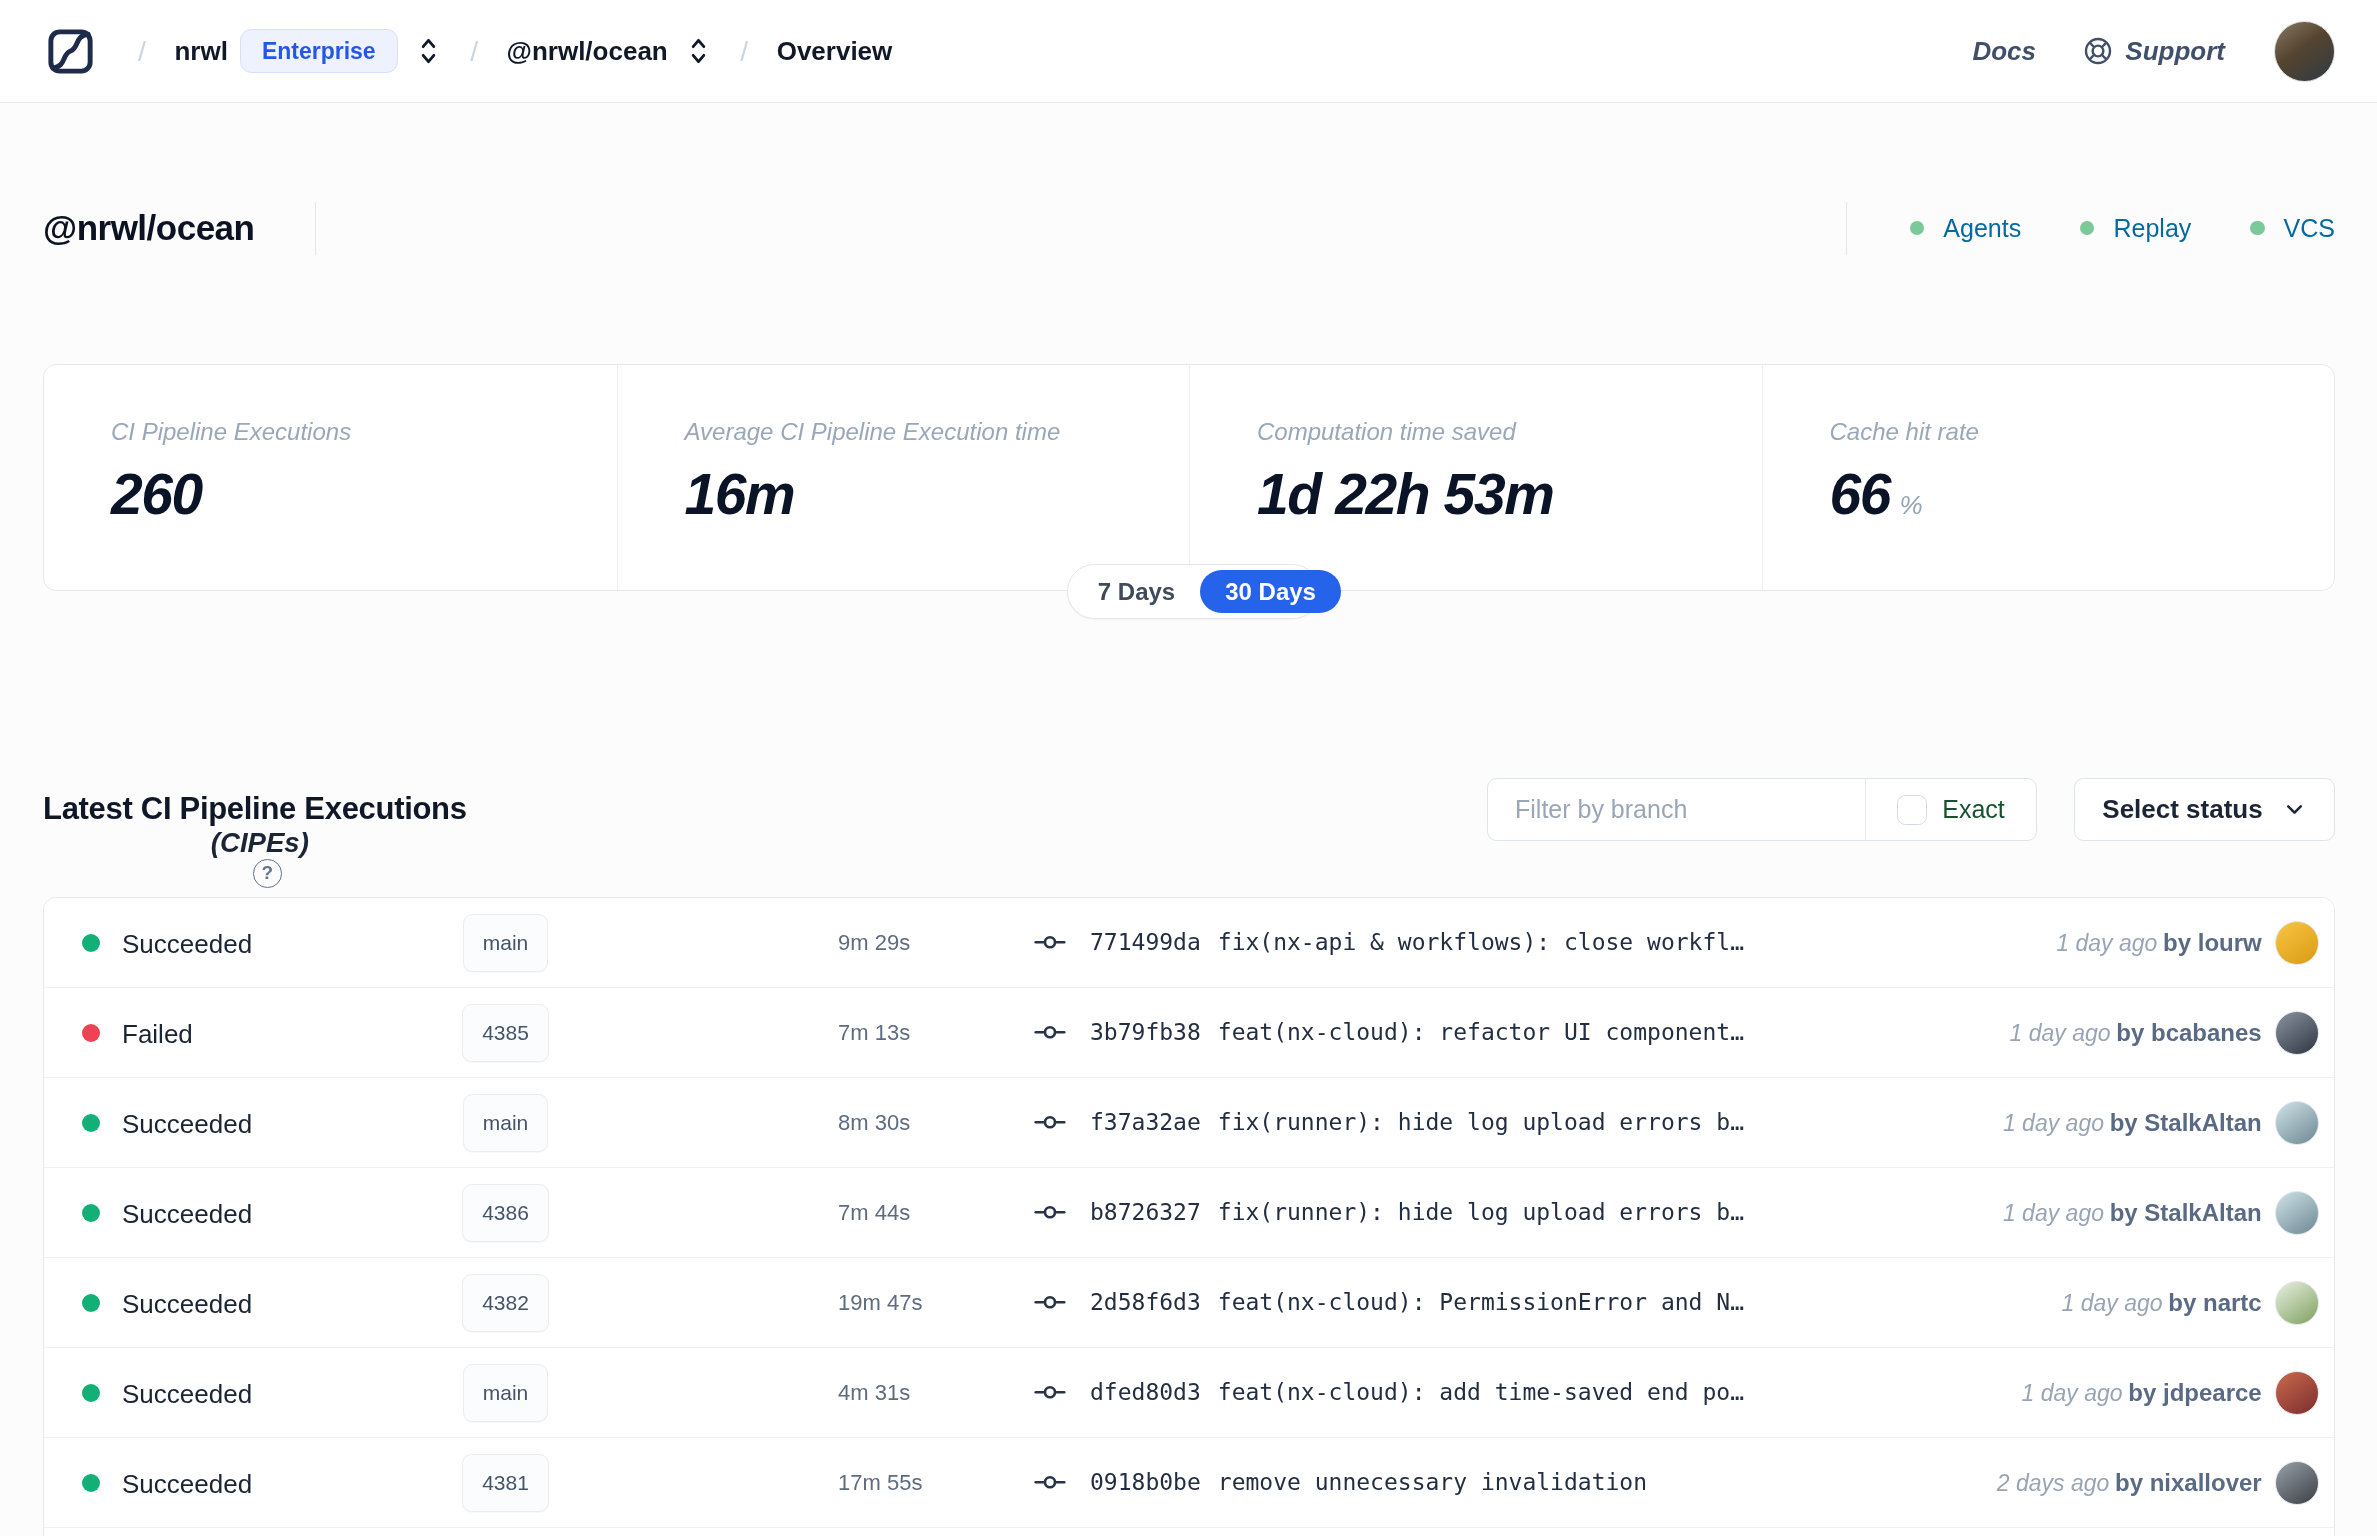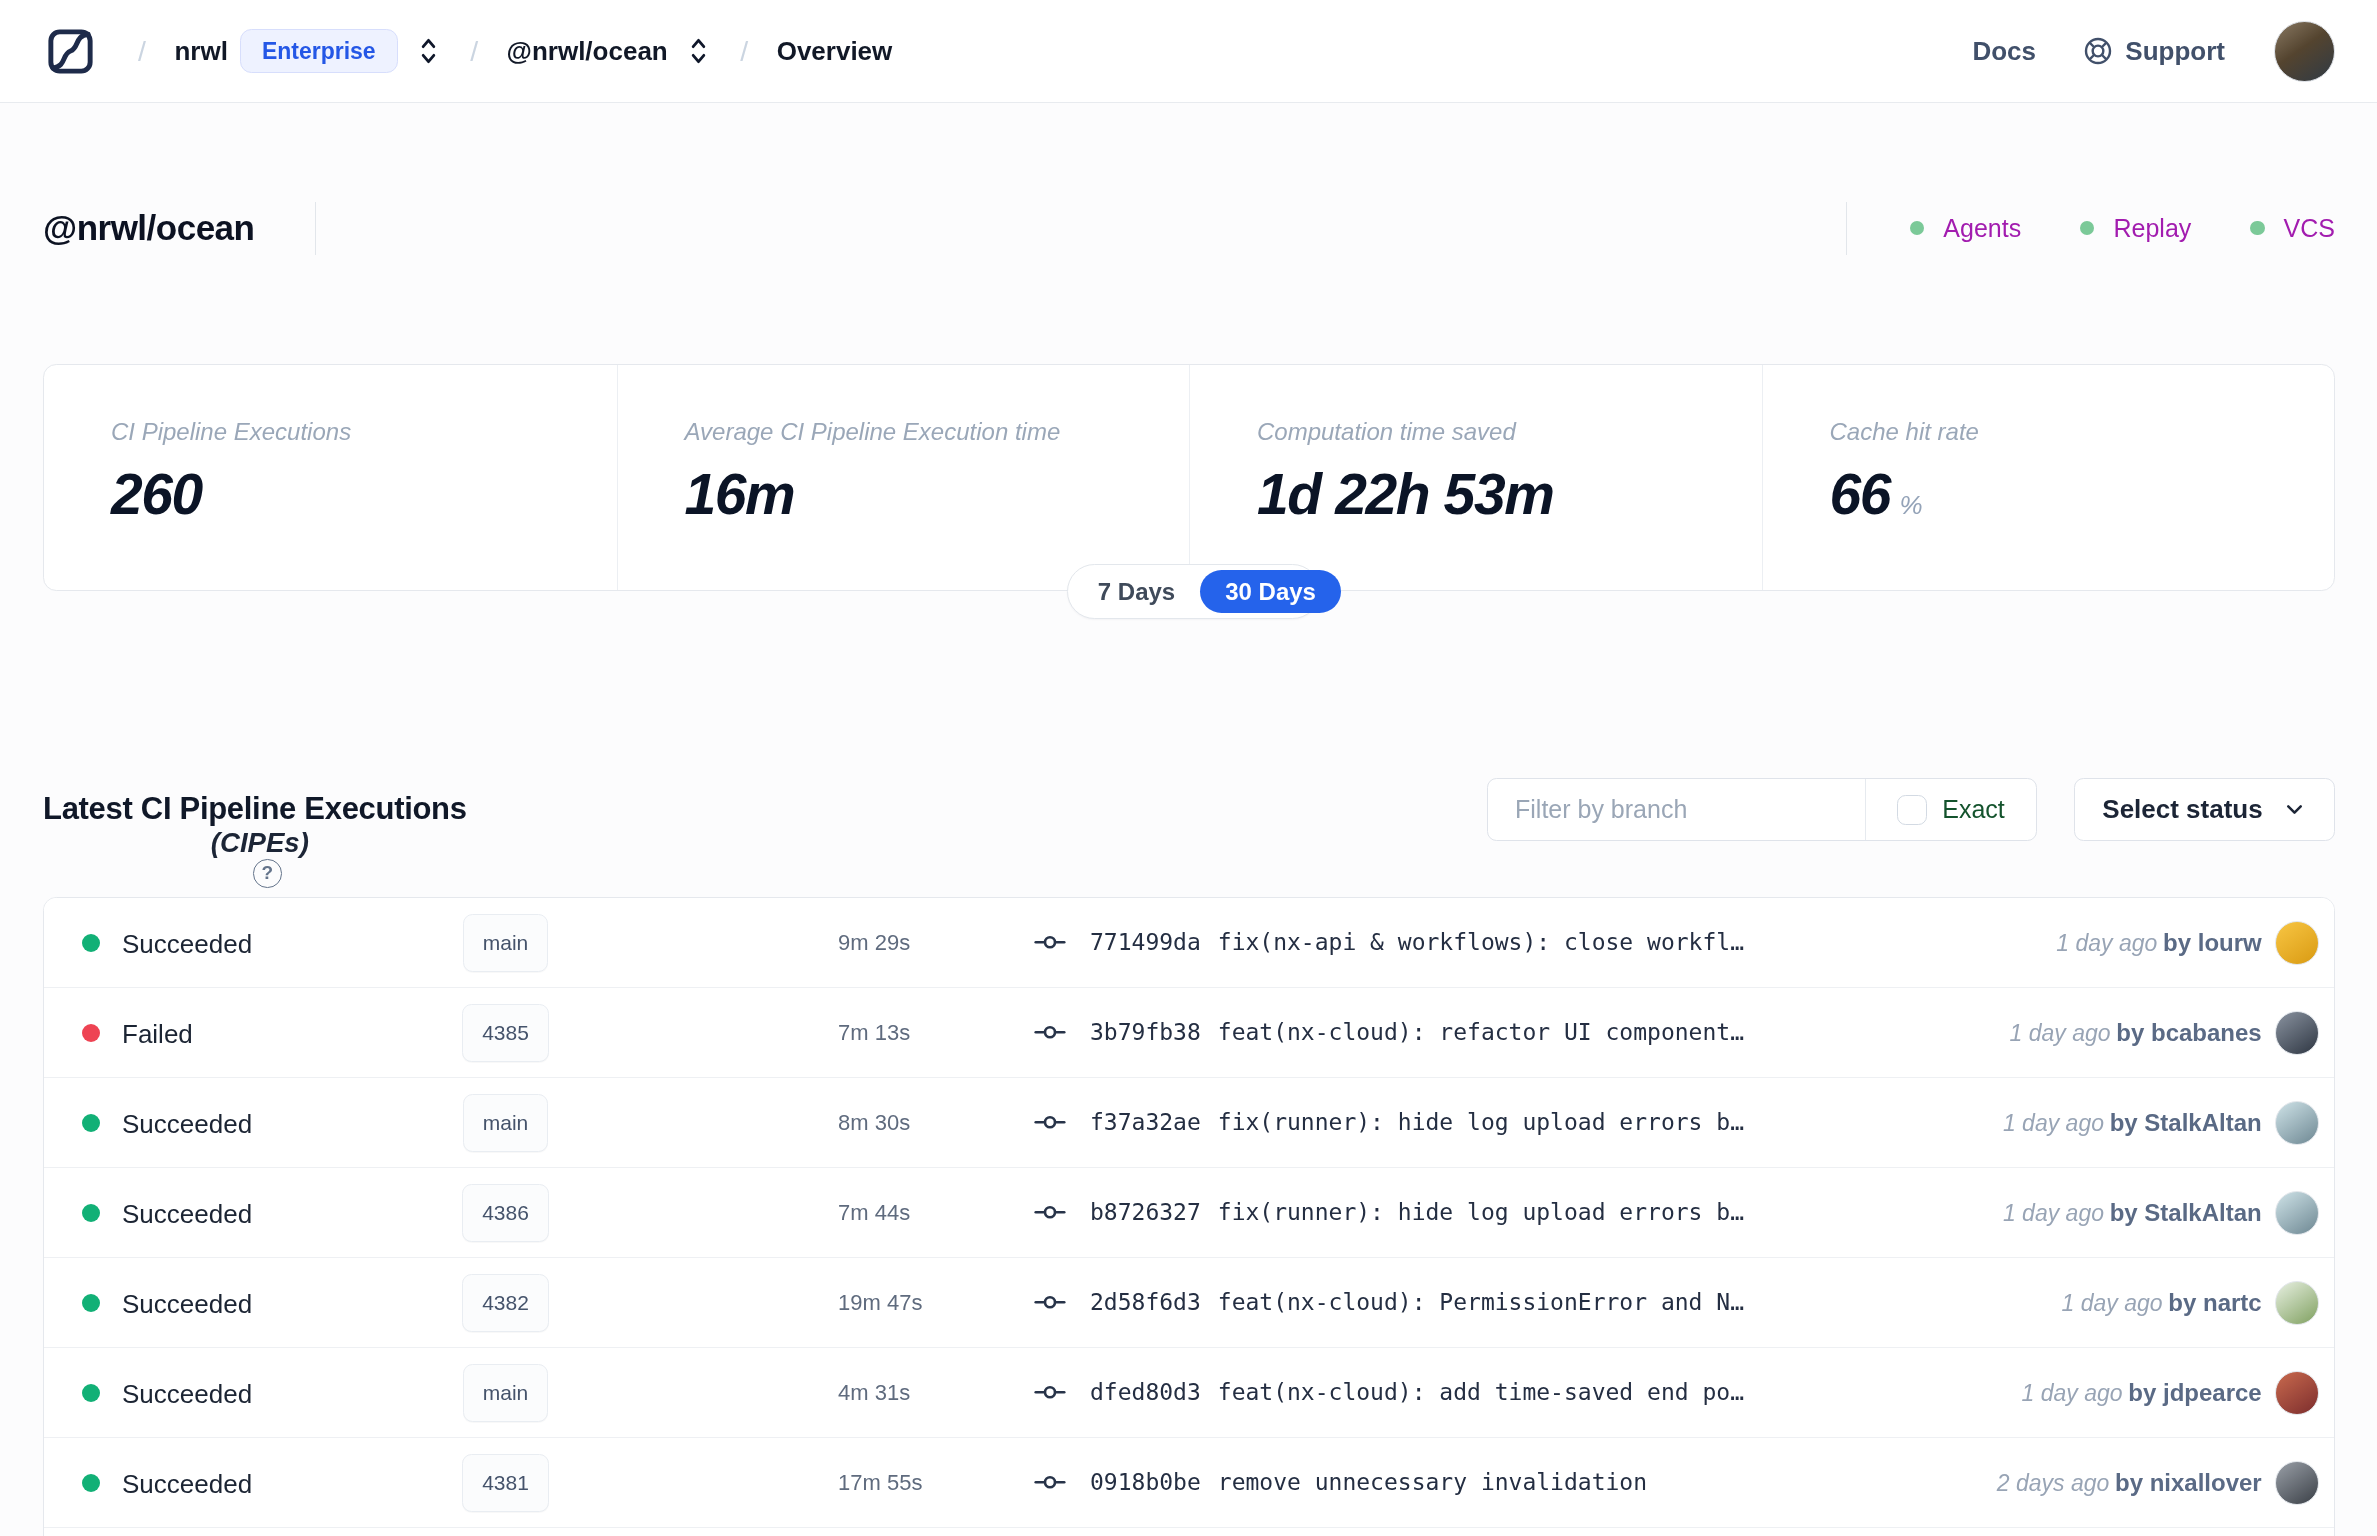--- a/index.html
+++ b/index.html
@@ -20,21 +20,21 @@
     display:flex; align-items:center; padding:0 43px;
   }
   .crumb-sep { color:#cbd5e1; font-size:28.5px; font-weight:400; margin:0 28.5px; }
   .crumb-item { font-size:26px; font-weight:700; color:#111827; white-space:nowrap; cursor:pointer; }
   .org-badge {
     margin-left:12px; display:inline-flex; align-items:center;
     background:#eef2ff; border:1.9px solid #d7defc; border-radius:11.4px;
     color:#2457e6; font-size:23px; font-weight:600; padding:7.6px 21px;
   }
   .updown { margin-left:17px; display:inline-flex; cursor:pointer; }
-  .nav-right { margin-left:auto; display:flex; align-items:center; }
+  .nav-right { margin-left:auto; display:flex; align-items:center;font-style:italic; }
   .nav-link { font-size:26px; font-weight:600; color:#41506a; cursor:pointer; display:flex; align-items:center; }
   .nav-link + .nav-link { margin-left:46px; }
   .nav-link svg { margin-right:11.4px; }
   .avatar-lg {
     width:61px; height:61px; border-radius:50%; margin-left:49px; cursor:pointer;
     background: linear-gradient(145deg,#8a7a64 0%, #54442f 45%, #2f3a45 100%);
     border:1px solid #d9dde3;
   }
 
   
@@ -45,21 +45,21 @@
   .ws-title { font-size:35px; font-weight:700; color:#0c1222; letter-spacing:-0.5px; }
   .vdiv { width:1px; height:53px; background:#e2e6eb; margin:0 61px; }
   .tabs { display:flex; align-items:center; gap:49px; }
   .tab { font-size:26px; font-weight:500; color:#93a1b3; cursor:pointer; }
   .tab.active { color:#3b82f6; }
   .ws-right { margin-left:auto; display:flex; align-items:center; }
   .ws-right .vdiv { margin:0 0 0 0; }
   .integrations { display:flex; align-items:center; gap:59px; margin-left:63px; }
   .integration { display:flex; align-items:center; gap:19px; cursor:pointer; }
   .integration .dot { width:14.3px; height:14.3px; border-radius:50%; }
-  .integration .ilabel { font-size:25px; font-weight:500; color:#a21caf; }
+  .integration .ilabel { font-size:25px; font-weight:500; color:#0369a1; }
 
   
   .stats-card {
     position:absolute; left:43px; top:364px; width:2292px; height:227px;
     background:#fff; border:1px solid #e5e8ed; border-radius:13.3px;
     display:grid; grid-template-columns:1fr 1fr 1fr 1fr;
   }
   .stat-col { padding:53px 0 0 67px;font-style:italic; }
   .stat-col + .stat-col { border-left:1px solid #eceff3; }
   .stat-label { font-size:24px; font-weight:500; color:#9aa7b8; }

